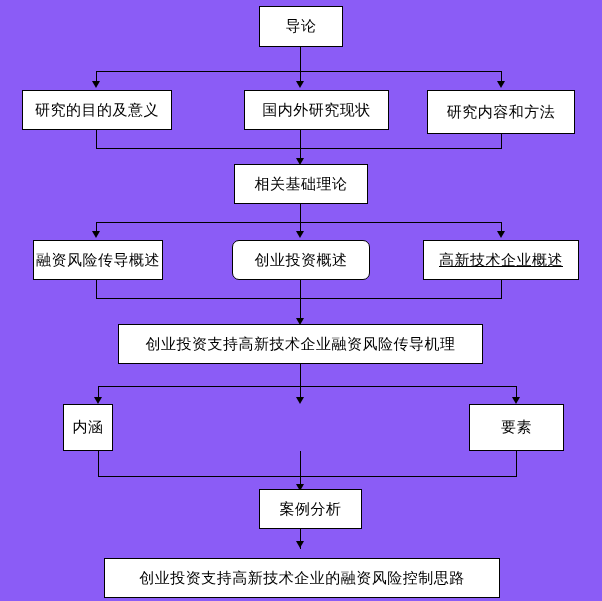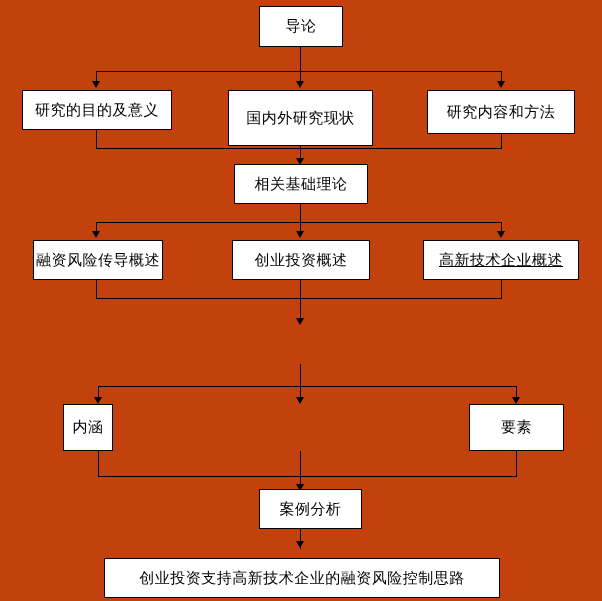--- a/index.html
+++ b/index.html
@@ -8,21 +8,21 @@
     padding: 0;
     background: #ffffff;
   }
   body {
     font-family: "DejaVu Sans", "Liberation Sans", sans-serif;
   }
   #chart-canvas {
     position: relative;
     width: 602px;
     height: 601px;
-    background: #c2410c;
+    background: #8b5cf6;
     overflow: hidden;
   }
   .node {
     position: absolute;
     box-sizing: border-box;
     border: 1px solid #000000;
     background: #ffffff;
     display: flex;
     align-items: center;
     justify-content: center;
@@ -77,21 +77,21 @@
 
   <div class="vline" style="left:300px; top:71px; width:1px; height:12px;"></div>
   <div class="arrow" style="left:296px; top:81px;"></div>
 
   <div class="vline" style="left:501px; top:71px; width:1px; height:12px;"></div>
   <div class="arrow" style="left:497px; top:81px;"></div>
 
   <div class="node" style="left:22px; top:90px; width:150px; height:40px;">
     <span class="node-label">研究的目的及意义</span>
   </div>
-  <div class="node" style="left:228px; top:90px; width:145px; height:56px;align-items:center;">
+  <div class="node" style="left:244px; top:90px; width:145px; height:40px;align-items:center;">
     <span class="node-label">国内外研究现状</span>
   </div>
   <div class="node" style="left:427px; top:90px; width:148px; height:44px;">
     <span class="node-label">研究内容和方法</span>
   </div>
 
   <div class="vline" style="left:96px; top:130px; width:1px; height:18px;"></div>
   <div class="vline" style="left:501px; top:130px; width:1px; height:18px;"></div>
   <div class="hline" style="left:96px; top:148px; width:406px; height:1px;"></div>
   <div class="vline" style="left:300px; top:130px; width:1px; height:31px;"></div>
@@ -106,33 +106,36 @@
   <div class="vline" style="left:96px; top:222px; width:1px; height:11px;"></div>
   <div class="arrow" style="left:92px; top:231px;"></div>
   <div class="vline" style="left:300px; top:222px; width:1px; height:11px;"></div>
   <div class="arrow" style="left:296px; top:231px;"></div>
   <div class="vline" style="left:501px; top:222px; width:1px; height:11px;"></div>
   <div class="arrow" style="left:497px; top:231px;"></div>
 
   <div class="node" style="left:22px; top:240px; width:130px; height:40px;margin-left:11px;">
     <span class="node-label">融资风险传导概述</span>
   </div>
-  <div class="node" style="left:232px; top:240px; width:138px; height:40px;">
+  <div class="node" style="left:232px; top:240px; width:138px; height:40px;border-radius:7px;">
     <span class="node-label">创业投资概述</span>
   </div>
   <div class="node" style="left:423px; top:240px; width:156px; height:40px;text-decoration:underline;">
     <span class="node-label">高新技术企业概述</span>
   </div>
 
   <div class="vline" style="left:96px; top:280px; width:1px; height:18px;"></div>
   <div class="vline" style="left:501px; top:280px; width:1px; height:18px;"></div>
   <div class="hline" style="left:96px; top:298px; width:406px; height:1px;"></div>
   <div class="vline" style="left:300px; top:280px; width:1px; height:43px;"></div>
   <div class="arrow" style="left:296px; top:318px;"></div>
 
+  <div class="node" style="left:118px; top:324px; width:365px; height:40px;">
+    <span class="node-label">创业投资支持高新技术企业融资风险传导机理</span>
+  </div>
 
   <div class="vline" style="left:300px; top:364px; width:1px; height:22px;"></div>
   <div class="hline" style="left:98px; top:386px; width:418px; height:1px;"></div>
   <div class="vline" style="left:98px; top:386px; width:1px; height:14px;"></div>
   <div class="arrow" style="left:94px; top:397px;"></div>
   <div class="vline" style="left:300px; top:386px; width:1px; height:14px;"></div>
   <div class="arrow" style="left:296px; top:397px;"></div>
   <div class="vline" style="left:516px; top:386px; width:1px; height:14px;"></div>
   <div class="arrow" style="left:512px; top:397px;"></div>
 

